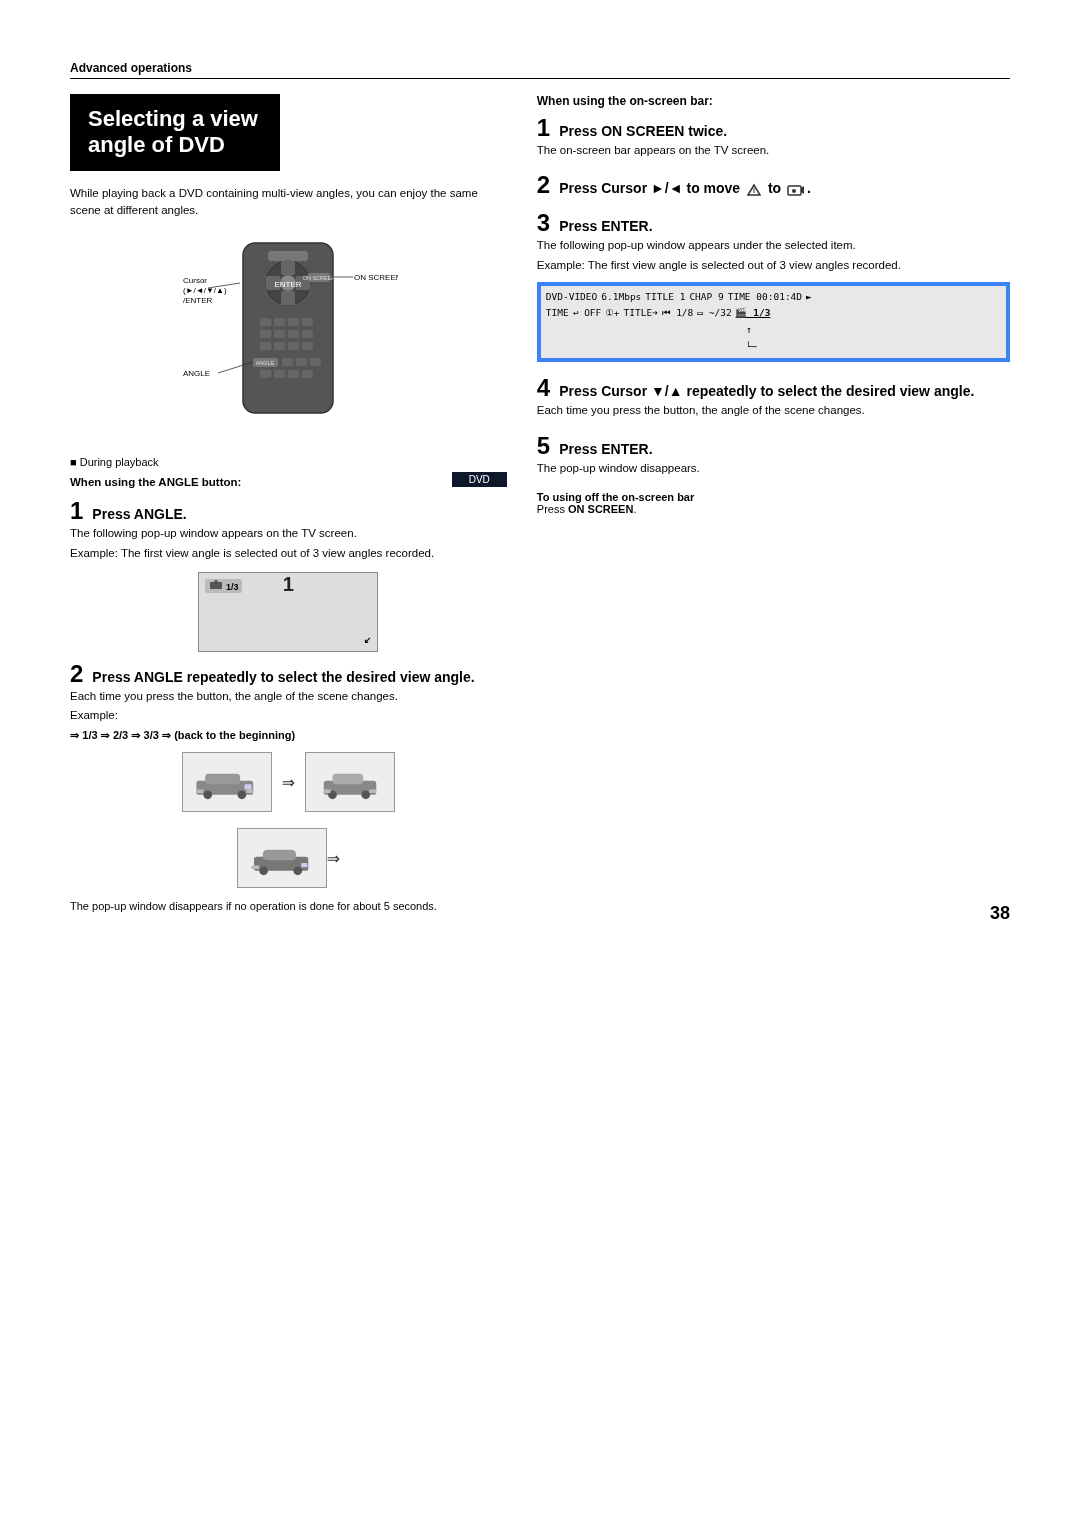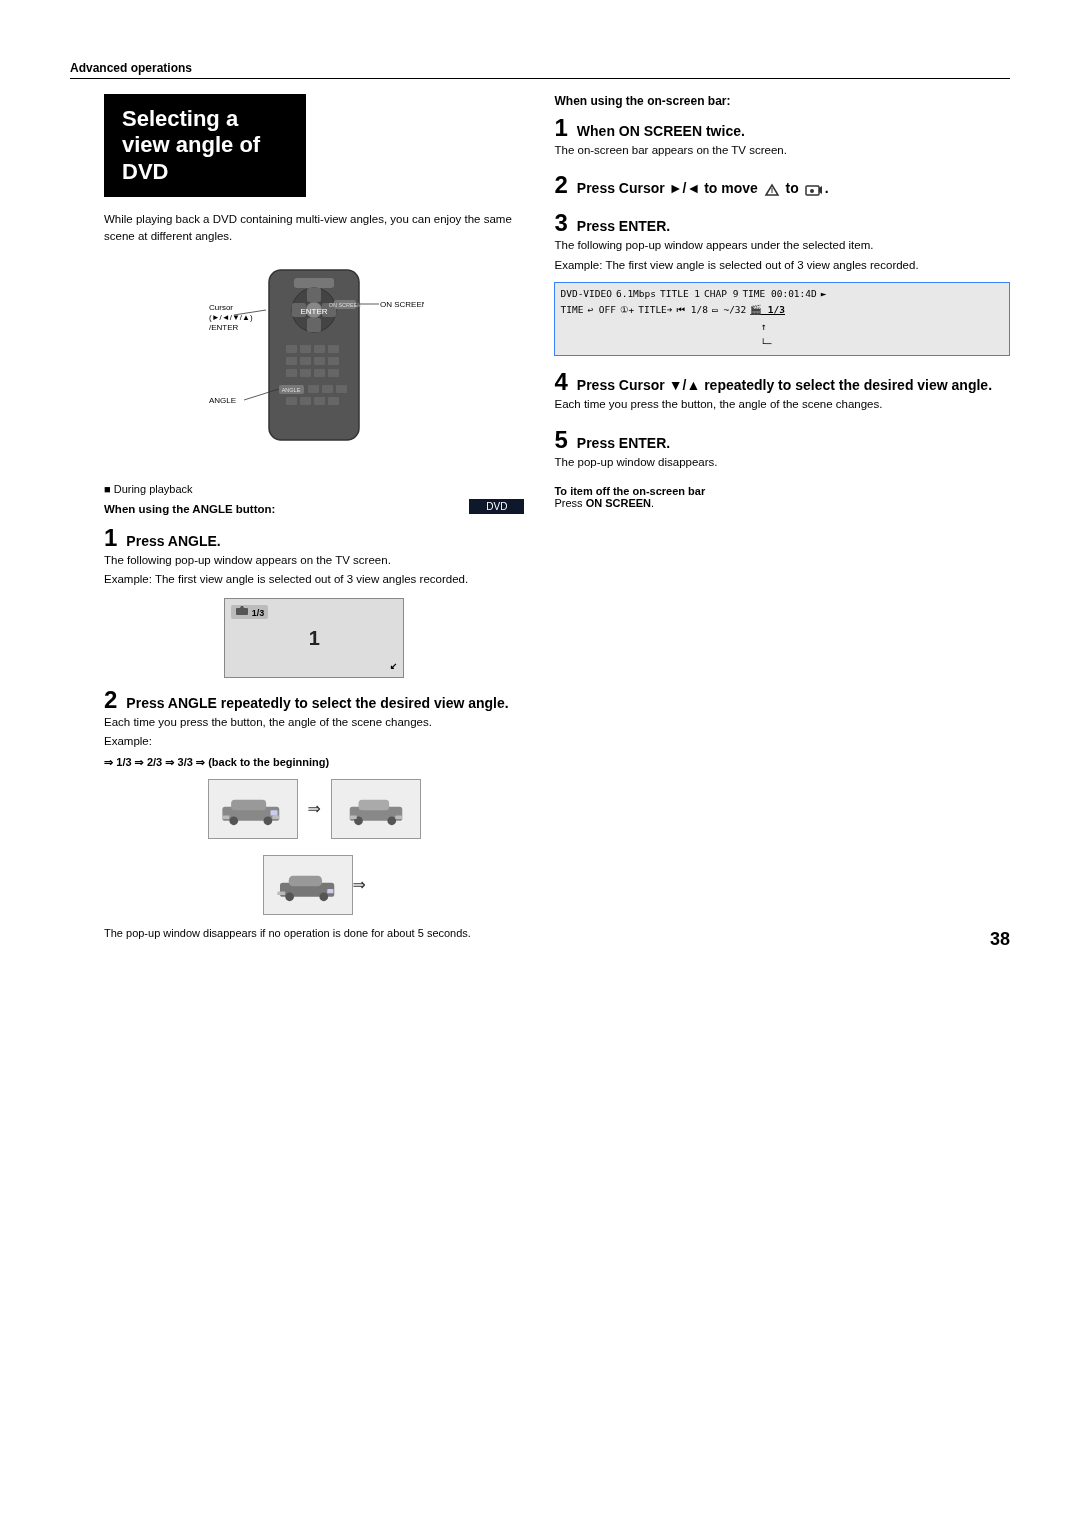--- a/index.html
+++ b/index.html
@@ -37,21 +37,20 @@
       font-size: 22px;
       font-weight: bold;
       line-height: 1.2;
     }
     .two-col {
       display: flex;
       gap: 30px;
     }
     .left-col {
       width: 48%;
-      margin-left: 34px;
     }
     .right-col {
       width: 52%;
     }
     .intro-text {
       font-size: 11.5px;
       line-height: 1.5;
       margin-bottom: 14px;
     }
     .section-title {
@@ -94,21 +93,21 @@
       margin-top: 2px;
       padding-left: 0;
     }
     .popup-display {
       border: 1.5px solid #888;
       background: #ddd;
       width: 180px;
       height: 80px;
       margin: 10px auto;
       display: flex;
-      align-items: center;
+      align-items: flex-start;
       justify-content: center;
       position: relative;
       font-size: 22px;
       font-weight: bold;
     }
     .popup-top-bar {
       position: absolute;
       top: 6px;
       left: 6px;
       font-size: 9px;
@@ -154,21 +153,21 @@
     }
     .car-svg {
       width: 70px;
       height: 35px;
     }
     .arrow-right {
       font-size: 16px;
       color: #333;
     }
     .onscreen-bar {
-      border: 1px solid #3b82f6;
+      border: 4px solid #3b82f6;
       background: #e8e8e8;
       font-size: 9.5px;
       padding: 3px 5px;
       margin: 8px 0;
       line-height: 1.7;
       font-family: monospace;
     }
     .onscreen-bar .bar-row {
       display: flex;
       gap: 4px;
@@ -387,21 +386,21 @@
 
     </div>
 
     <div class="right-col">
 
       <div class="when-using-bar">When using the on-screen bar:</div>
 
       <div class="right-section-step">
         <div class="step-inline">
           <span class="step-number">1</span>
-          <span class="step-title">When ON SCREEN twice.</span>
+          <span class="step-title">Press ON SCREEN twice.</span>
         </div>
         <p class="step-body">The on-screen bar appears on the TV screen.</p>
       </div>
 
       <div class="right-section-step">
         <div class="step-inline">
           <span class="step-number">2</span>
           <span class="step-title">
             Press Cursor ►/◄ <span>to</span> move
             <svg width="16" height="14" style="vertical-align:middle;margin:0 2px;">
@@ -461,21 +460,21 @@
 
       <div class="right-section-step">
         <div class="step-inline">
           <span class="step-number">5</span>
           <span class="step-title">Press ENTER.</span>
         </div>
         <p class="step-body">The pop-up window disappears.</p>
       </div>
 
       <div class="turn-off">
-        <p class="turn-off-title">To item off the on-screen bar</p>
+        <p class="turn-off-title">To using off the on-screen bar</p>
         <p>Press <strong>ON SCREEN</strong>.</p>
       </div>
 
     </div>
 
   </div>
 
   
   <div class="page-number">38</div>
 

